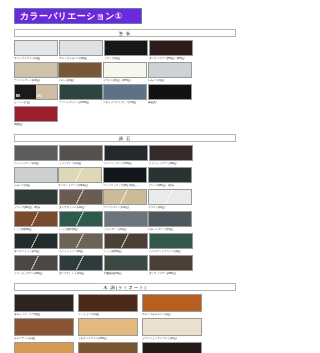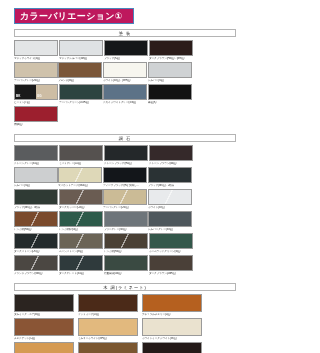--- a/index.html
+++ b/index.html
@@ -13,26 +13,26 @@
   .page{
     position:relative;
     width:250px;height:353px;
     box-sizing:border-box;
     padding:5px 14px 0 14px;
     background:#fff;
   }
   
   .title-bar{
     display:inline-block;
-    background:#be185d;
+    background:#6d28d9;
     color:#ffffff;
     font-size:9px;
     font-weight:bold;
     line-height:12px;
-    padding:1px 10px 1px 5px;
+    padding:1px 18px 1px 5px;
     letter-spacing:0.3px;
     border:1px solid #4a86bd;
     margin-bottom:3px;
     white-space:nowrap;
   }
   
   .sec-head{
     border:1px solid #b4b4b4;
     background:#ffffff;
     height:8px;

